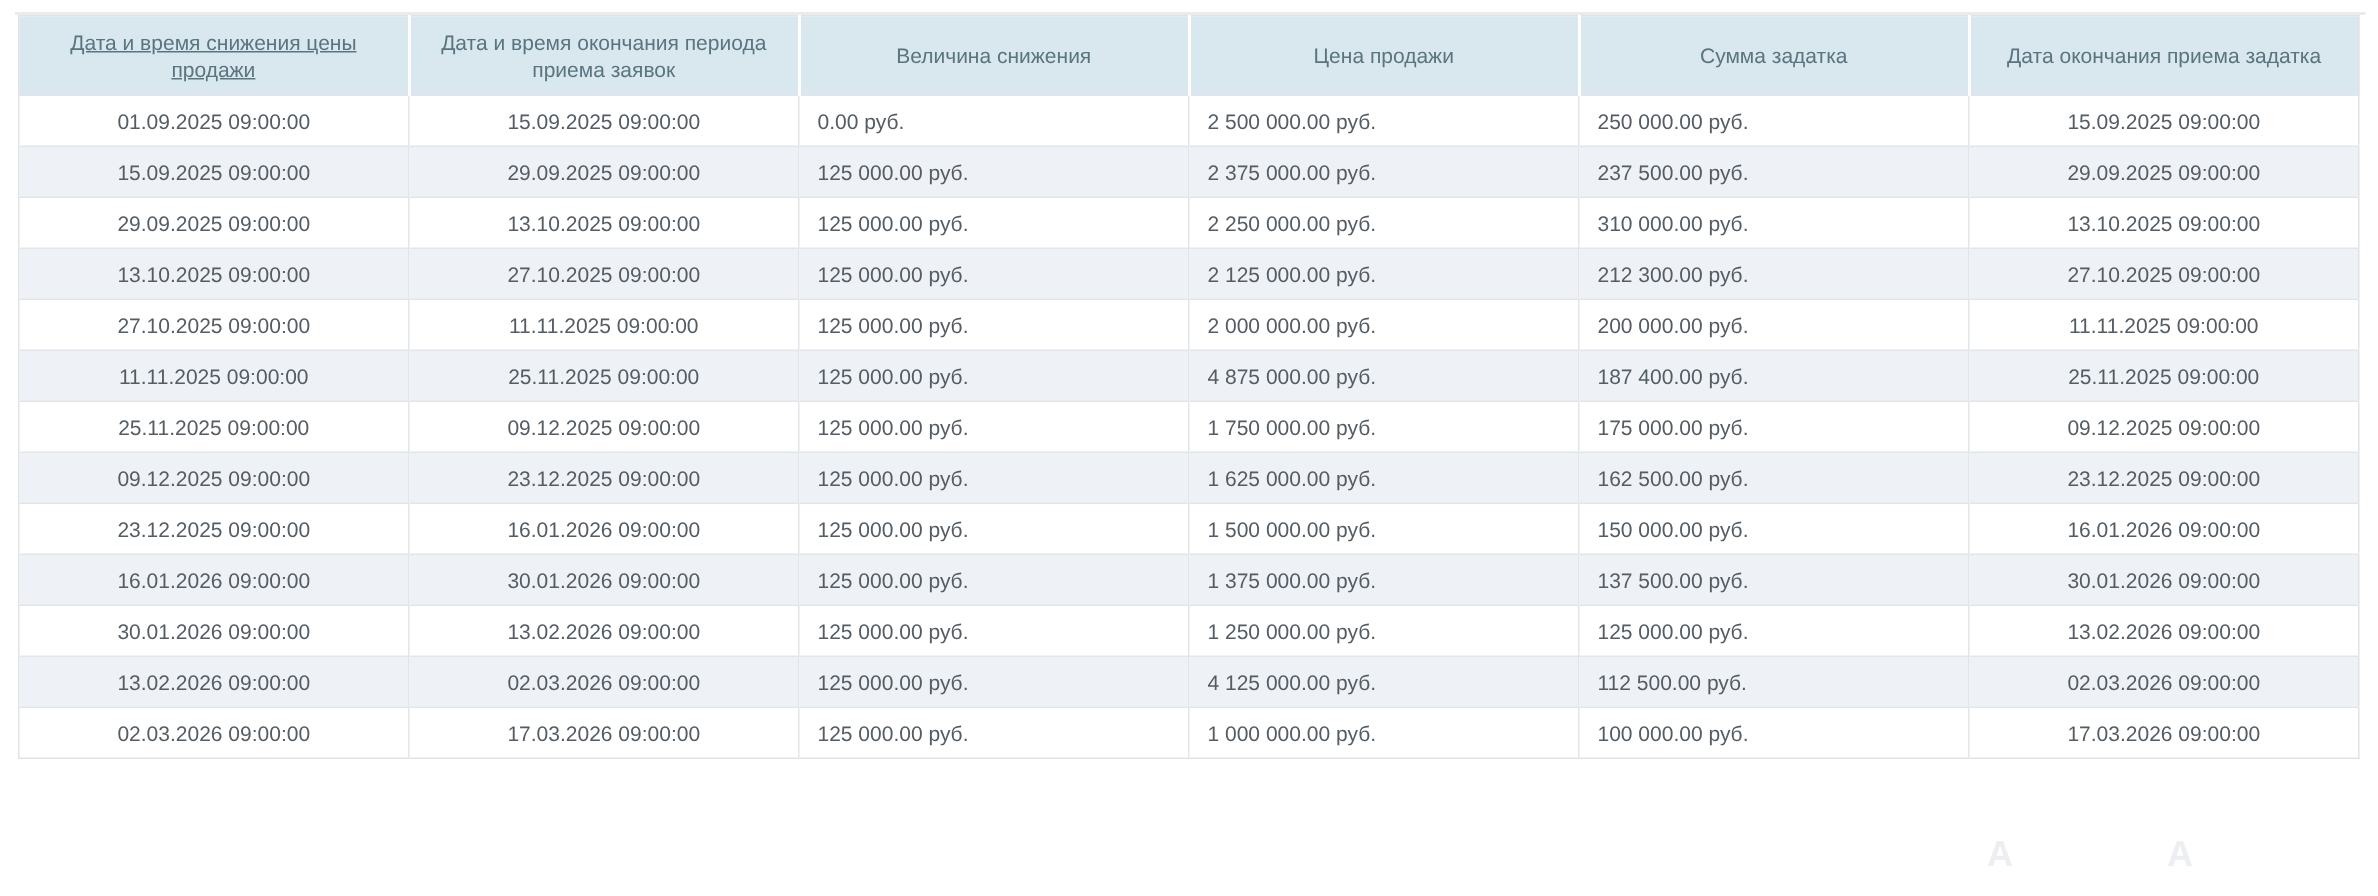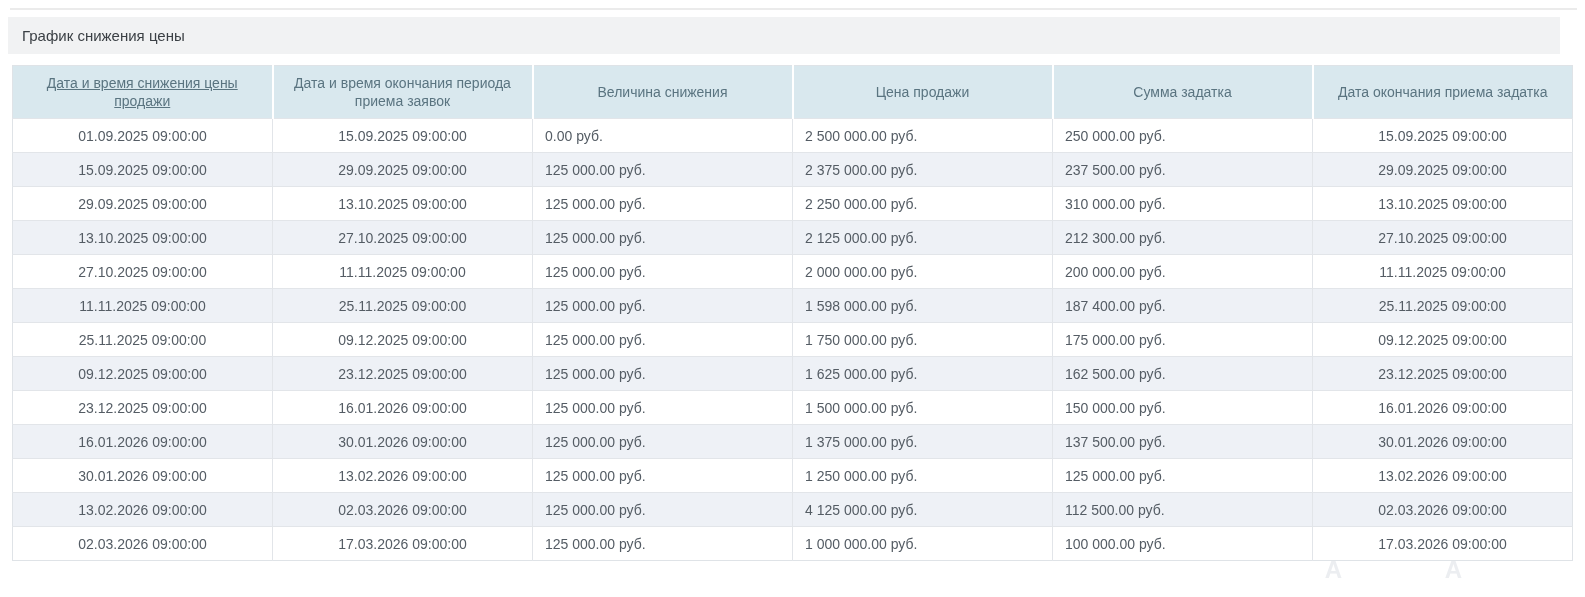--- a/index.html
+++ b/index.html
@@ -71,23 +71,20 @@
     pointer-events: none;
   }
 </style>
 </head>
 <body>
 
 <div class="page">
 
   <div class="top-divider"></div>
 
-  <div class="title-bar">
-    <span>График снижения цены</span>
-  </div>
 
   <div class="table-wrap">
     <table>
       <thead>
         <tr>
             <th>Дата и время снижения цены продажи</th>
             <th>Дата и время окончания периода приема заявок</th>
             <th>Величина снижения</th>
             <th>Цена продажи</th>
             <th>Сумма задатка</th>
@@ -132,21 +129,21 @@
             <td class="align-center">11.11.2025 09:00:00</td>
             <td class="align-right">125 000.00 руб.</td>
             <td class="align-right">2 000 000.00 руб.</td>
             <td class="align-right">200 000.00 руб.</td>
             <td class="align-center">11.11.2025 09:00:00</td>
           </tr>
           <tr>
             <td class="align-center">11.11.2025 09:00:00</td>
             <td class="align-center">25.11.2025 09:00:00</td>
             <td class="align-right">125 000.00 руб.</td>
-            <td class="align-right">1 598 000.00 руб.</td>
+            <td class="align-right">4 875 000.00 руб.</td>
             <td class="align-right">187 400.00 руб.</td>
             <td class="align-center">25.11.2025 09:00:00</td>
           </tr>
           <tr>
             <td class="align-center">25.11.2025 09:00:00</td>
             <td class="align-center">09.12.2025 09:00:00</td>
             <td class="align-right">125 000.00 руб.</td>
             <td class="align-right">1 750 000.00 руб.</td>
             <td class="align-right">175 000.00 руб.</td>
             <td class="align-center">09.12.2025 09:00:00</td>

